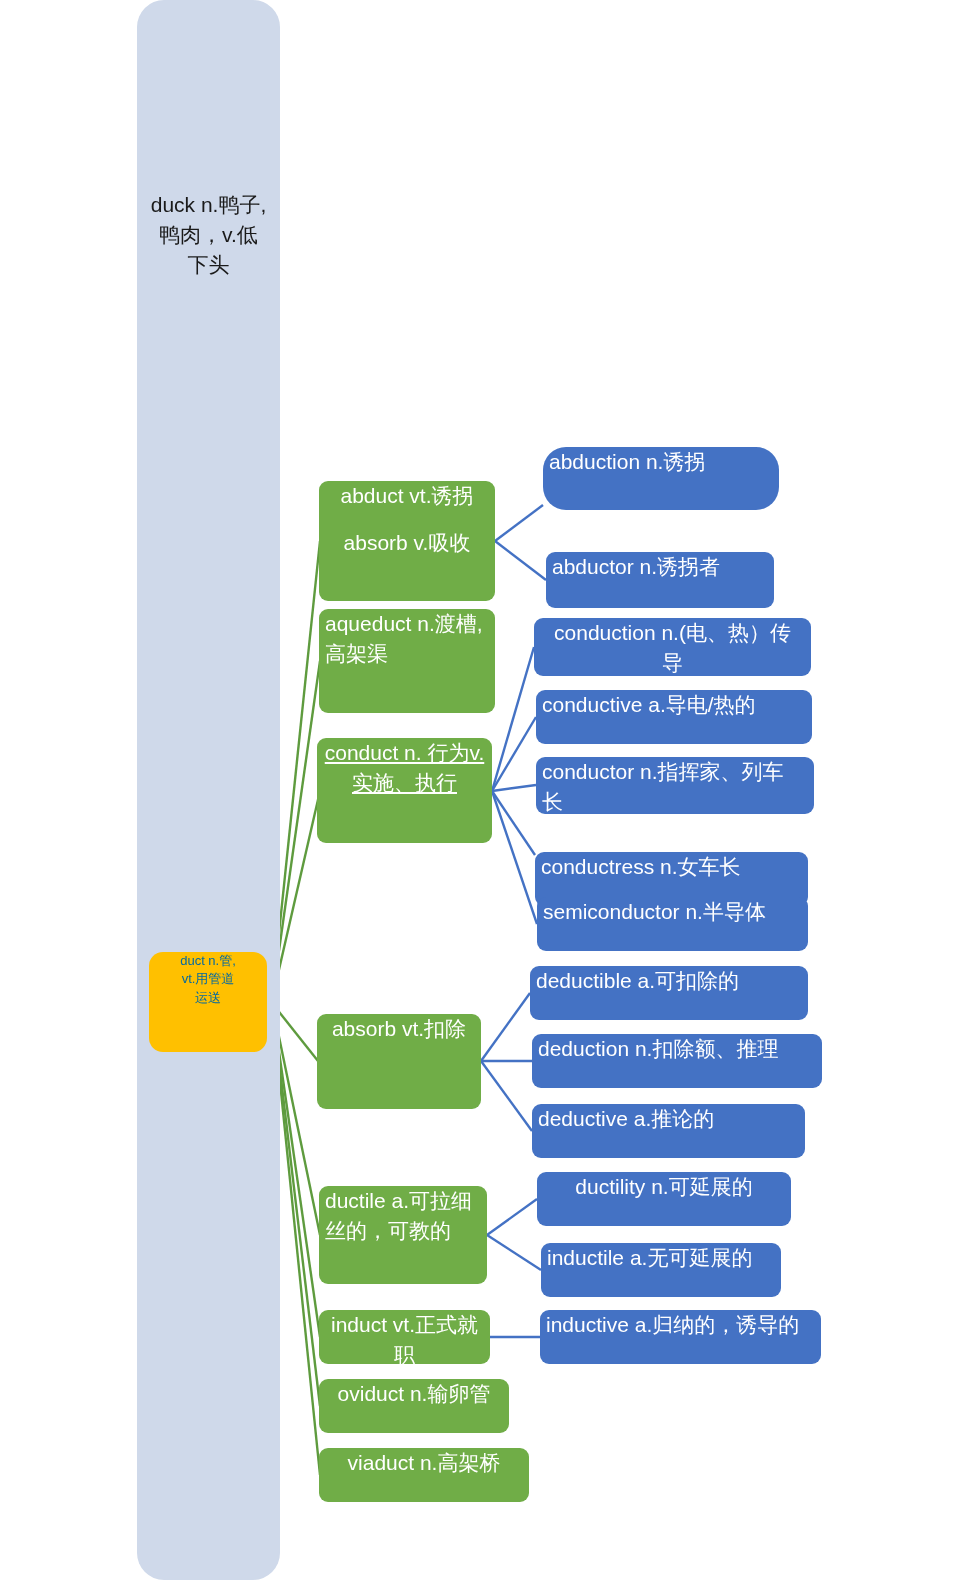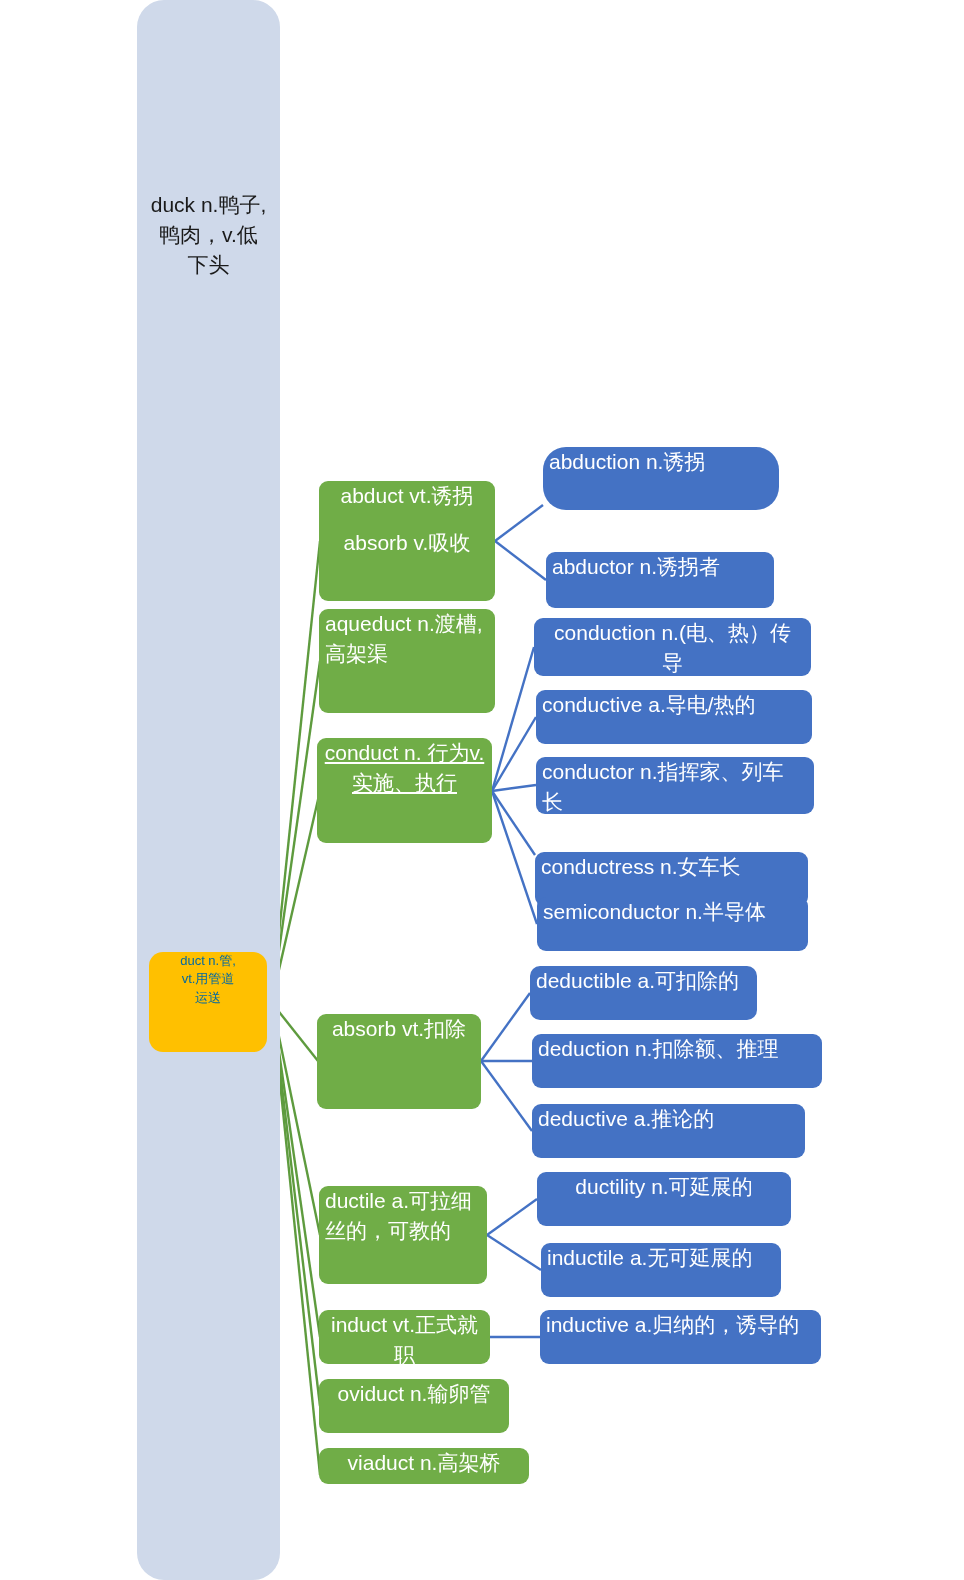--- a/index.html
+++ b/index.html
@@ -178,21 +178,21 @@
   </div>
 
   <div class="node node-leaf align-left" style="left:537px; top:897px; width:271px; height:54px;">
     <span>semiconductor n.半导体</span>
   </div>
 
   <div class="node node-branch align-center" style="left:317px; top:1014px; width:164px; height:95px;">
     <span>absorb vt.扣除</span>
   </div>
 
-  <div class="node node-leaf align-left" style="left:530px; top:966px; width:227px; height:54px;border-radius:10px;">
+  <div class="node node-leaf align-left" style="left:530px; top:966px; width:278px; height:54px;">
     <span>deductible a.可扣除的</span>
   </div>
 
   <div class="node node-leaf align-left" style="left:532px; top:1034px; width:290px; height:54px;">
     <span> deduction n.扣除额、推理</span>
   </div>
 
   <div class="node node-leaf align-left" style="left:532px; top:1104px; width:273px; height:54px;">
     <span>deductive a.推论的</span>
   </div>
@@ -216,17 +216,17 @@
   </div>
 
   <div class="node node-leaf align-left" style="left:540px; top:1310px; width:281px; height:54px;">
     <span>inductive a.归纳的，诱导的</span>
   </div>
 
   <div class="node node-branch align-center" style="left:319px; top:1379px; width:190px; height:54px;">
     <span>oviduct n.输卵管</span>
   </div>
 
-  <div class="node node-branch align-center" style="left:319px; top:1448px; width:210px; height:36px;">
+  <div class="node node-branch align-center" style="left:319px; top:1448px; width:210px; height:54px;">
     <span>viaduct n.高架桥</span>
   </div>
 
 </div>
 
 </body></html>

